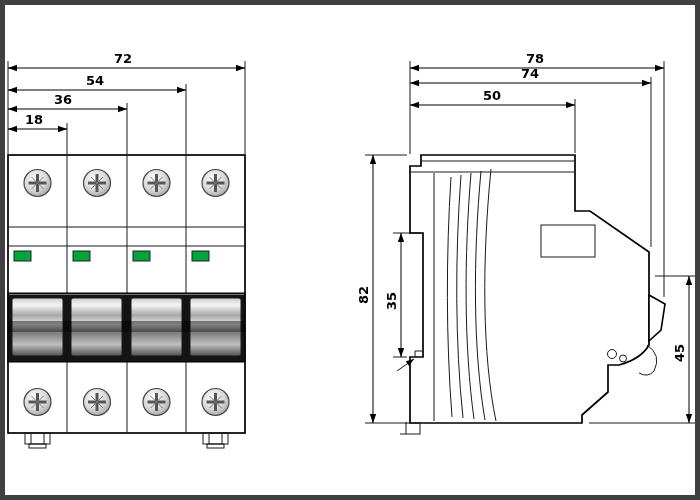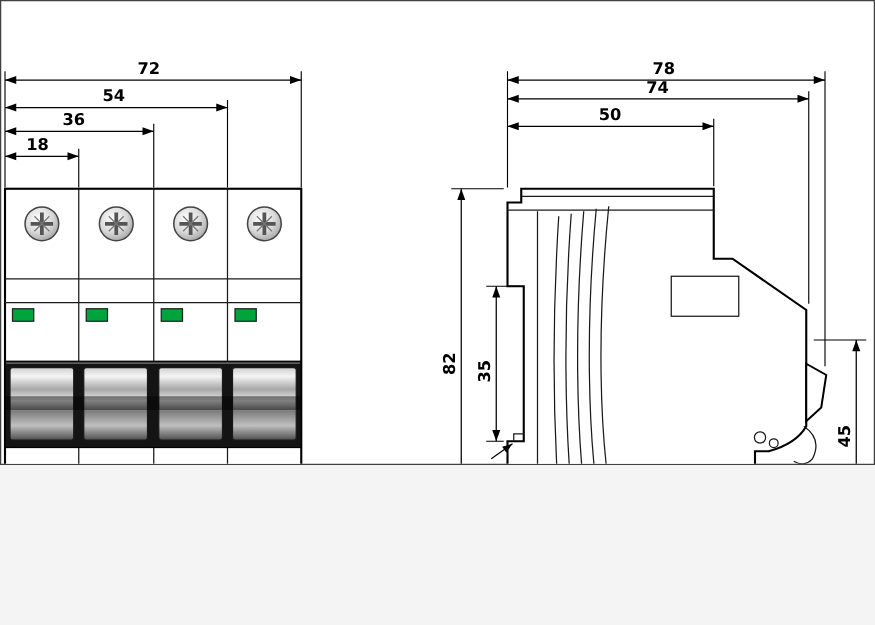--- a/index.html
+++ b/index.html
@@ -1,18 +1,18 @@
 <!DOCTYPE html>
 <html><head>
 <meta charset="utf-8">
 <style>
   html,body{margin:0;padding:0;background:#f4f4f4;}
   .frame{
-    width:700px;height:372px;box-sizing:border-box;
-    background:#ffffff;border:1px solid #404040;
+    width:700px;height:500px;box-sizing:border-box;
+    background:#ffffff;border:5px solid #404040;
     font-family:"DejaVu Sans", sans-serif;
     overflow:hidden;
   }
   svg{display:block;}
   .dim{font:bold 13px "DejaVu Sans", sans-serif;fill:#000;}
   .dl{stroke:#000;stroke-width:1;fill:none;}
   .ext{stroke:#000;stroke-width:0.9;fill:none;}
   .outline{stroke:#000;stroke-width:1.7;fill:#ffffff;}
   .detail{stroke:#1a1a1a;stroke-width:1;fill:none;}
 </style>

